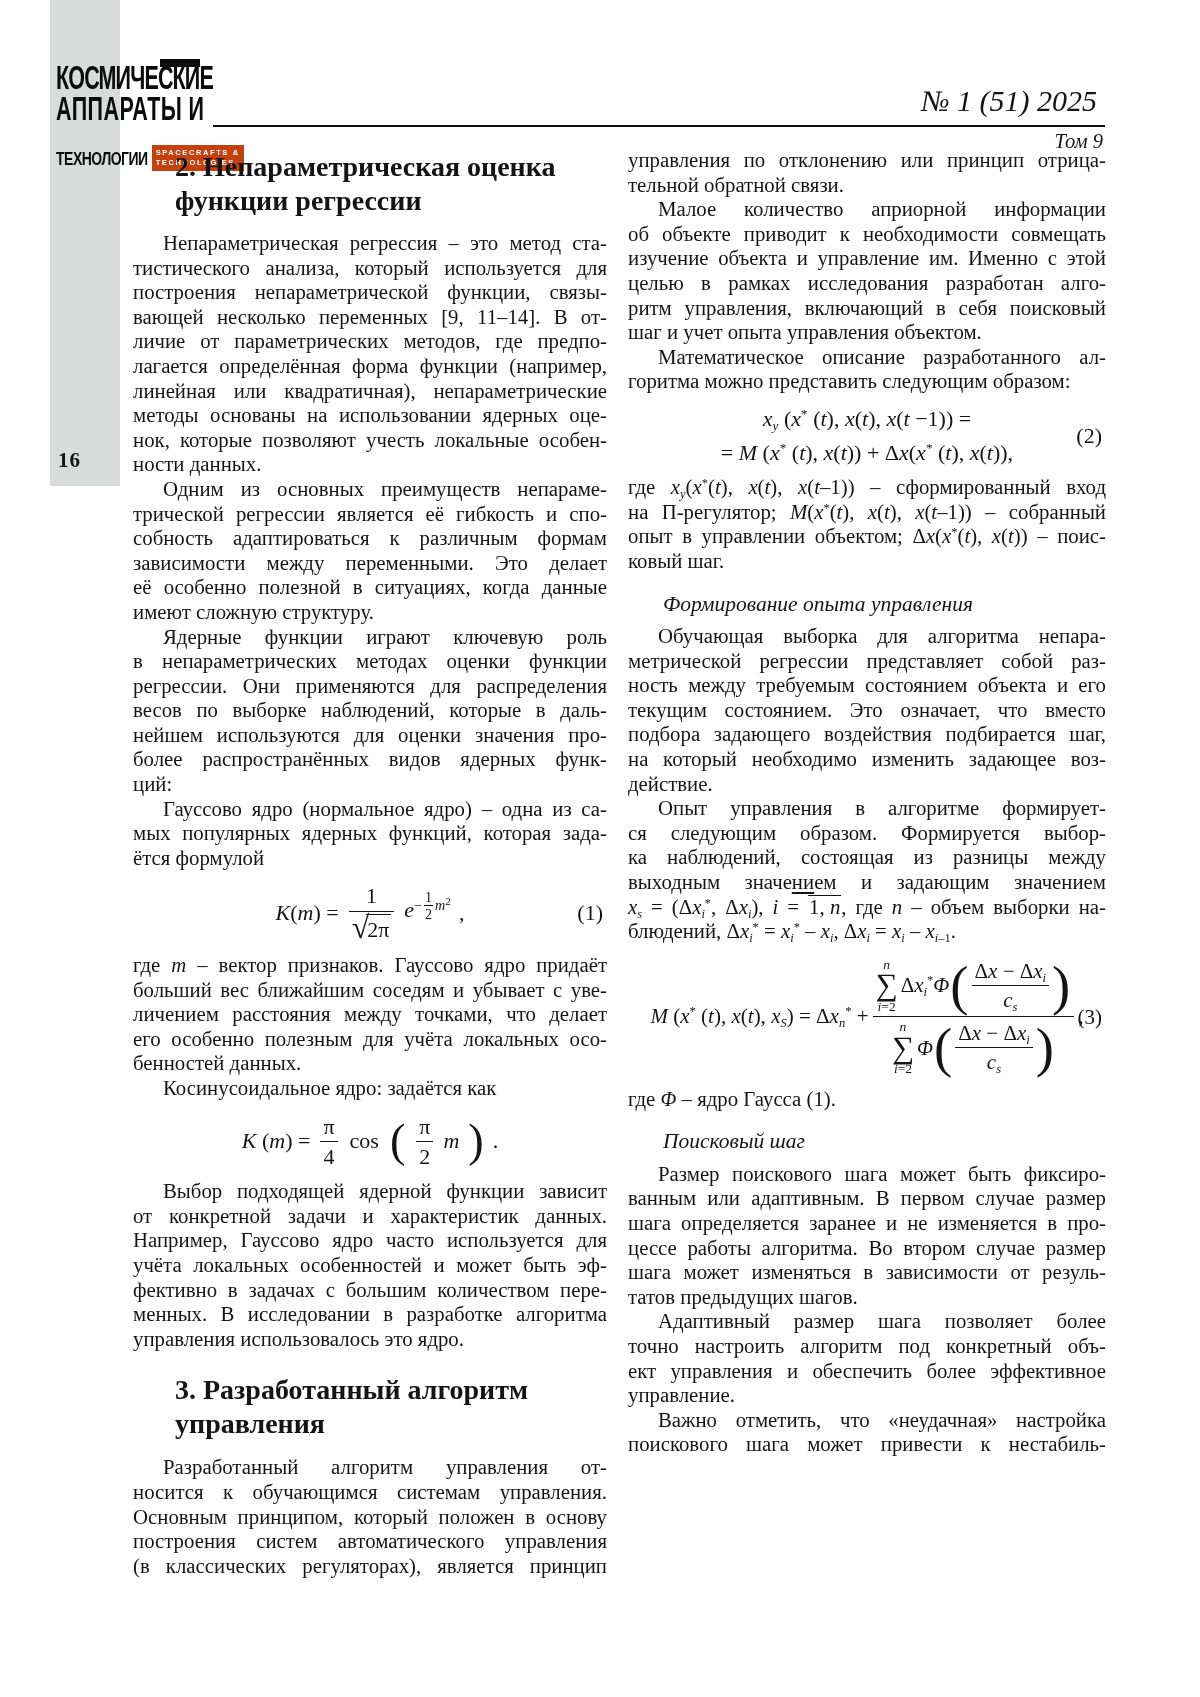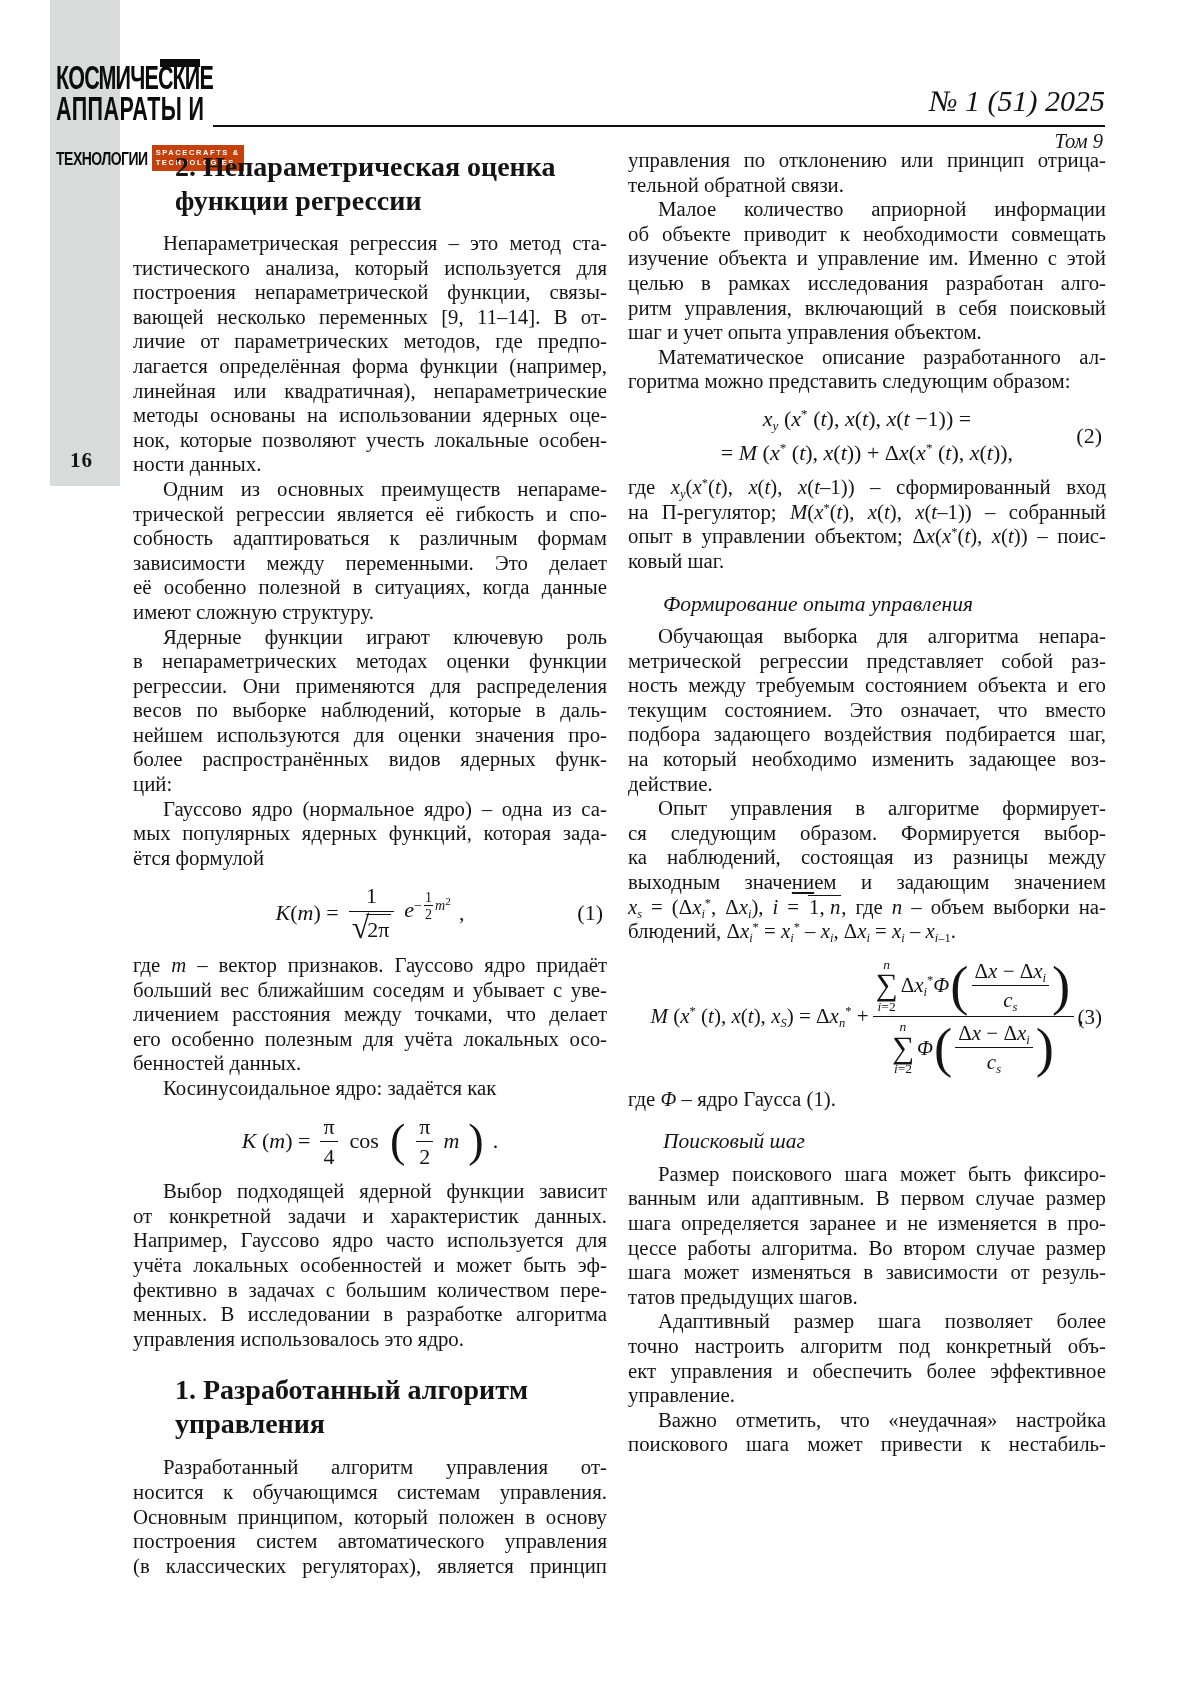--- a/index.html
+++ b/index.html
@@ -1,37 +1,37 @@
 <!DOCTYPE html>
 <html><head>
 <meta charset="utf-8">
 <style>
   html,body{margin:0;padding:0;background:#ffffff;}
   .page{position:relative;width:1200px;height:1697px;background:#ffffff;overflow:hidden;
         font-family:"Liberation Serif",serif;color:#141414;}
   
   .sidebar{position:absolute;left:50px;top:0;width:70px;height:486px;background:#d8dbd9;}
-  .pagenum{position:absolute;left:70px;top:448px;font-size:21px;font-weight:700;letter-spacing:1px;}
+  .pagenum{position:absolute;left:58px;top:448px;font-size:21px;font-weight:700;letter-spacing:1px;}
   
   .logo{position:absolute;left:56px;top:58px;width:165px;font-family:"Liberation Sans",sans-serif;
         font-weight:700;color:#0c0c0c;}
   .logo-chip{position:absolute;top:1px;left:104px;width:40px;height:8px;background:#0c0c0c;}
   .logo-l1{font-size:25px;line-height:26px;white-space:nowrap;letter-spacing:-1px;
            transform:scale(0.86,1.32);transform-origin:0 100%;margin-top:10px;}
   .logo-l2{font-size:25px;line-height:26px;white-space:nowrap;letter-spacing:0.5px;
            transform:scale(0.86,1.32);transform-origin:0 100%;margin-top:5px;}
   .logo-row{display:flex;align-items:center;margin-top:20px;}
   .logo-l3{font-size:14px;line-height:16px;white-space:nowrap;letter-spacing:-0.5px;
            transform:scaleY(1.35);transform-origin:0 50%;}
   .logo-badge{background:#c2410c;color:#ffffff;font-size:7.5px;letter-spacing:1.6px;
               padding:3px 4px;display:inline-flex;flex-direction:column;line-height:1.3;
               margin-left:4px;white-space:nowrap;}
   
   .rule{position:absolute;top:125px;left:213px;width:892px;border-top:2.4px solid #0f0f0f;}
-  .issue{position:absolute;top:84px;right:95px;font-style:italic;font-size:30px;}
+  .issue{position:absolute;top:84px;right:103px;font-style:italic;font-size:30px;}
   .volume{position:absolute;top:130px;right:97px;font-style:italic;font-size:20.5px;}
   
   .col{position:absolute;top:148px;font-size:20.8px;line-height:24.6px;}
   .col-left{left:133px;width:474px;}
   .col-right{left:628px;width:478px;}
   .para{margin:0;}
   .tline{text-align:justify;text-align-last:justify;min-height:24.6px;}
   .tline.last{text-align-last:left;}
   .para .tline:first-child{text-indent:30px;}
   .para.noind .tline:first-child{text-indent:0;}
@@ -195,21 +195,21 @@
 <div class="para">
         <div class="tline">Выбор подходящей ядерной функции зависит</div>
         <div class="tline">от конкретной задачи и характеристик данных.</div>
         <div class="tline">Например, Гауссово ядро часто используется для</div>
         <div class="tline">учёта локальных особенностей и может быть эф-</div>
         <div class="tline">фективно в задачах с большим количеством пере-</div>
         <div class="tline">менных. В исследовании в разработке алгоритма</div>
         <div class="tline last">управления использовалось это ядро.</div>
       </div>
       <div class="sect-h mt">
-        <div>1. Разработанный алгоритм</div>
+        <div>3. Разработанный алгоритм</div>
         <div>управления</div>
       </div>
       <div class="para">
         <div class="tline">Разработанный алгоритм управления от-</div>
         <div class="tline">носится к обучающимся системам управления.</div>
         <div class="tline">Основным принципом, который положен в основу</div>
         <div class="tline">построения систем автоматического управления</div>
         <div class="tline">(в классических регуляторах), является принцип</div>
       </div>
     </div>

